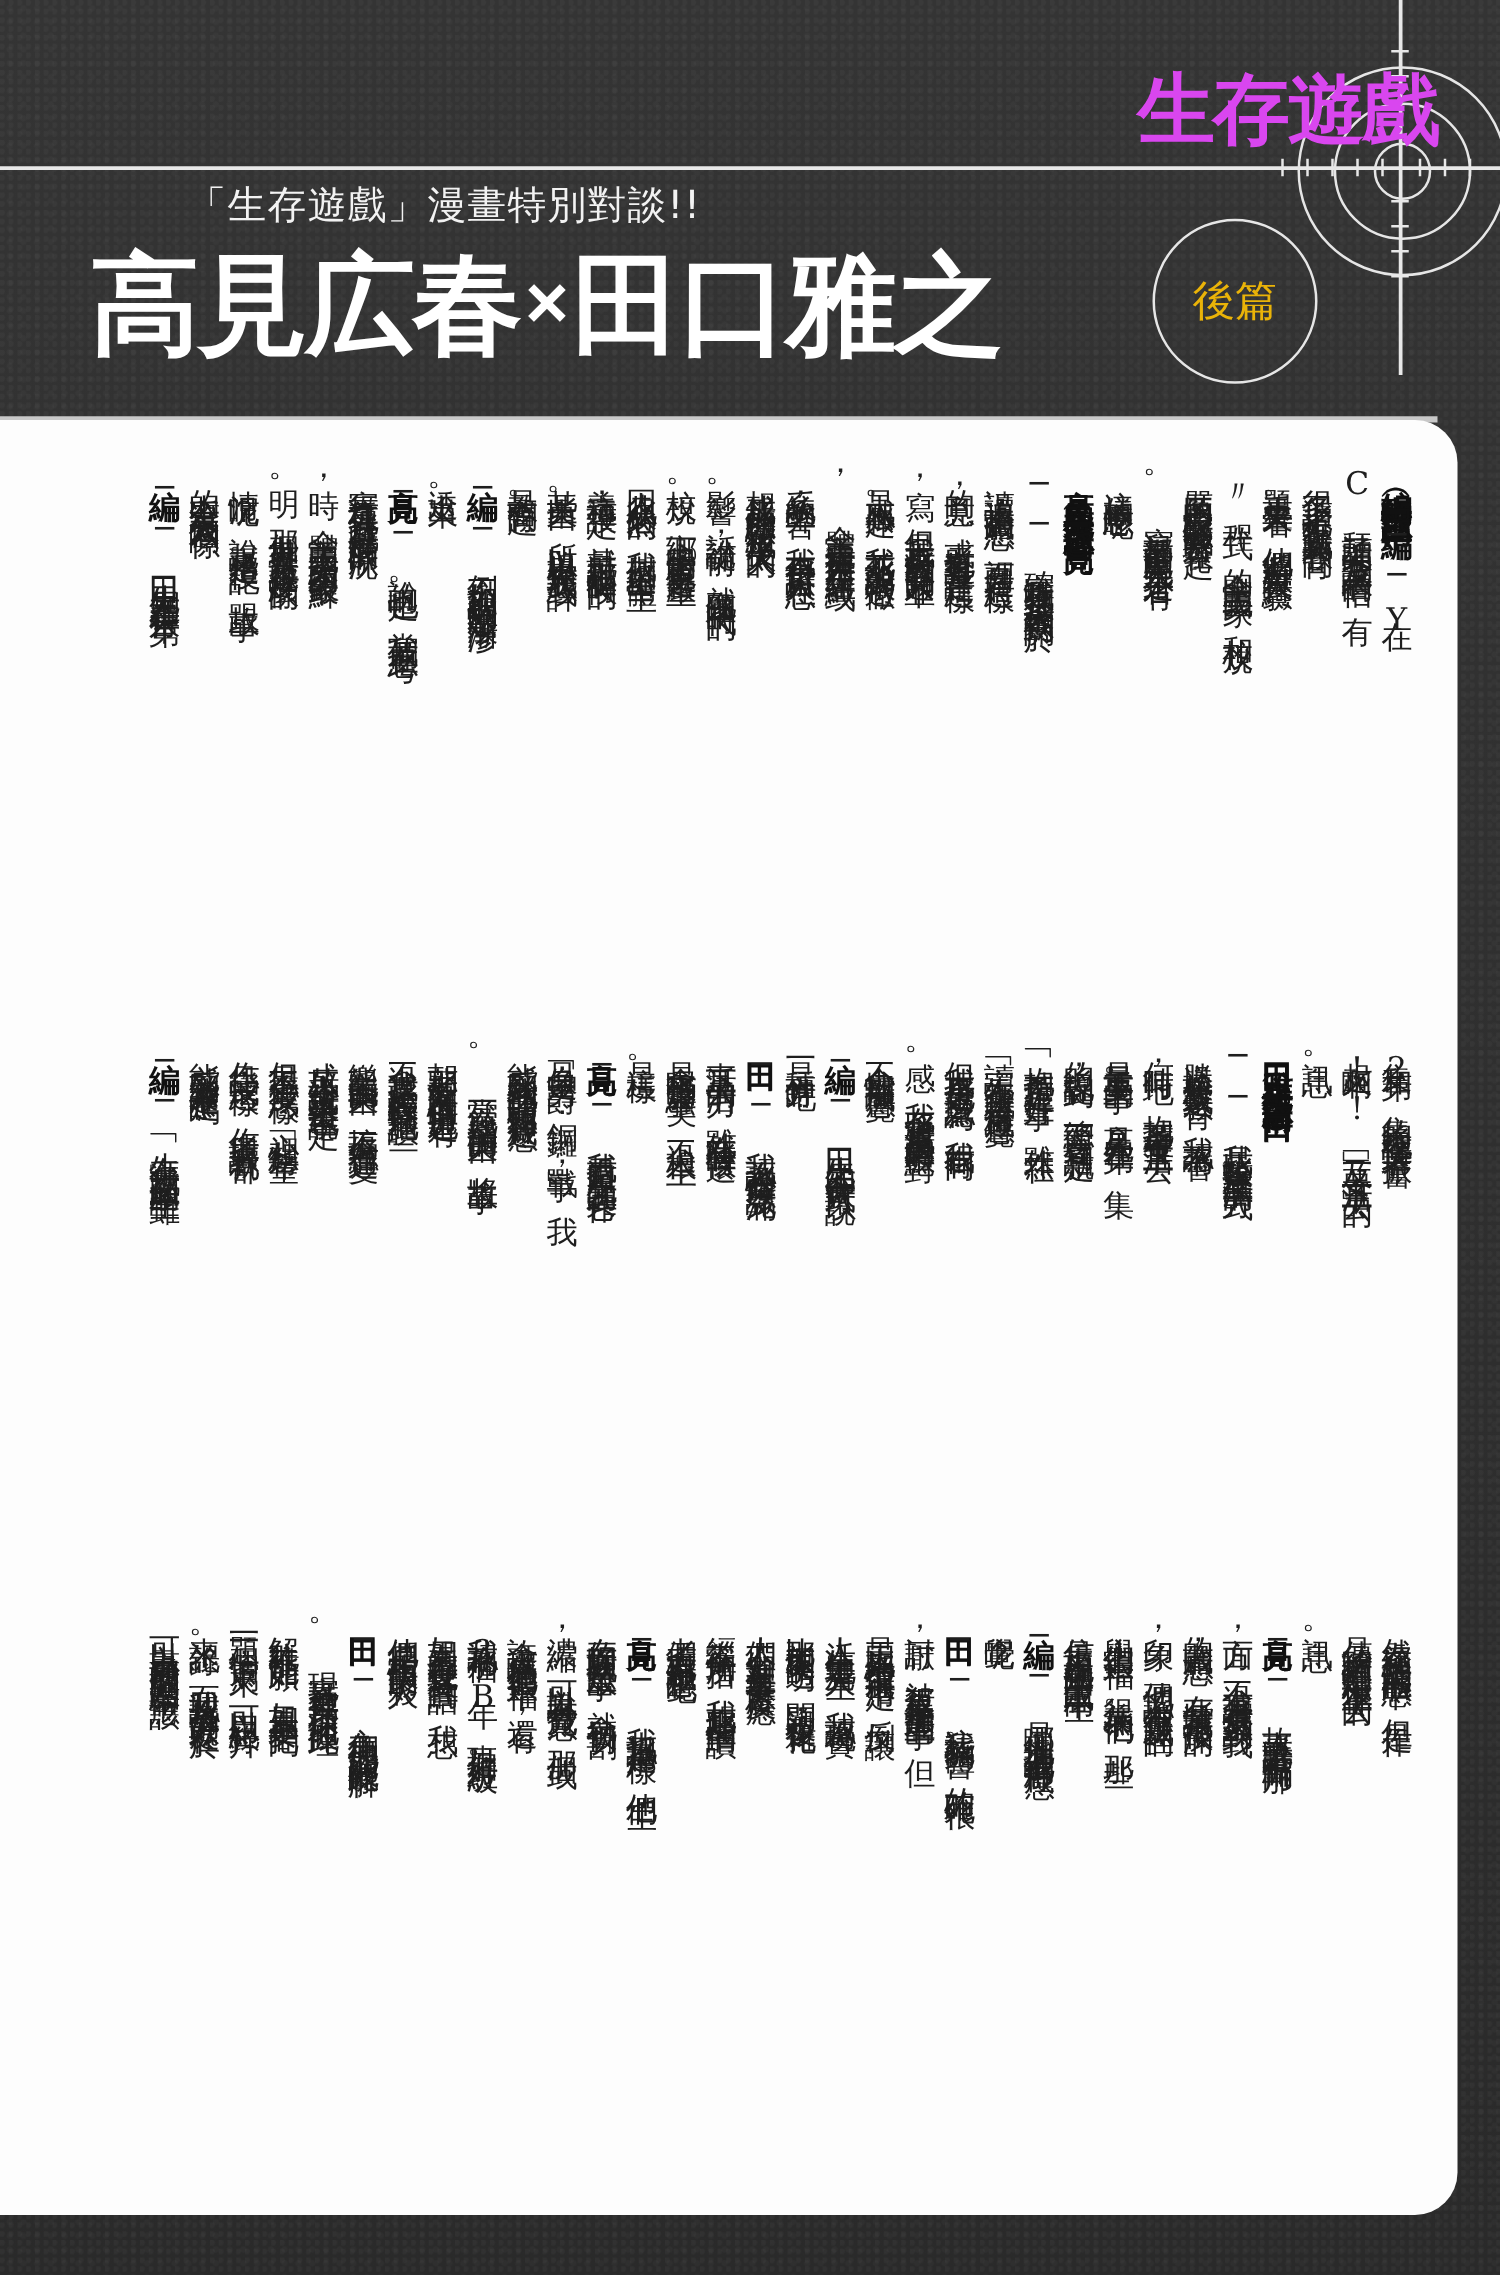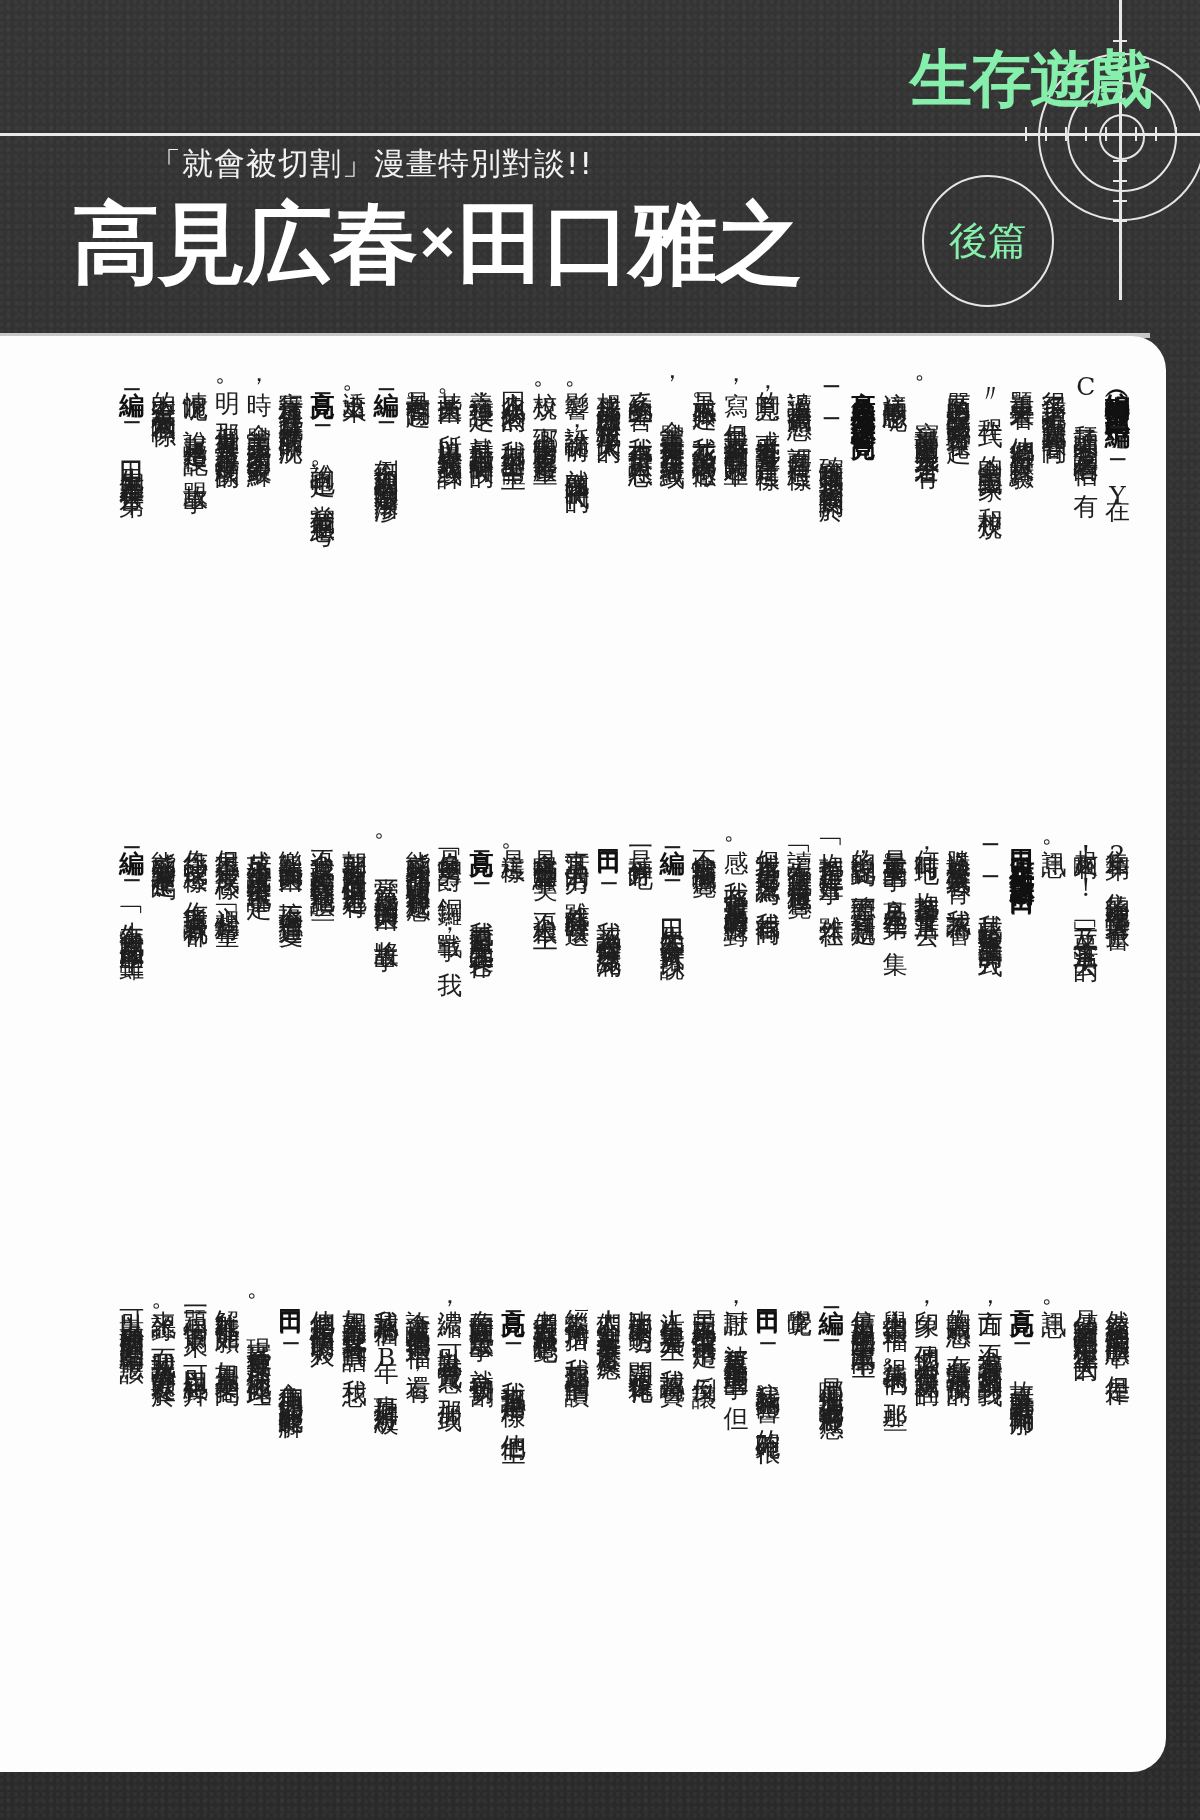--- a/index.html
+++ b/index.html
@@ -10,30 +10,30 @@
       radial-gradient(circle at 20% 30%, rgba(255,255,255,0.03) 0 2px, transparent 3px),
       radial-gradient(circle at 70% 60%, rgba(255,255,255,0.025) 0 2px, transparent 3px),
       linear-gradient(180deg,#343434 0%,#2a2a2a 100%);
     background-size:7px 7px, 11px 11px, 100% 100%;}
   .header{position:absolute;left:0;top:0;width:1200px;height:335px;}
   .h-line{position:absolute;left:0;top:133px;width:1200px;height:3px;background:#e8e8e8;}
   .v-line{position:absolute;left:1119px;top:0;width:3px;height:300px;background:#e8e8e8;}
   .ring{position:absolute;border:2px solid #e6e6e6;border-radius:50%;}
   .tick-h{position:absolute;top:127px;width:2px;height:14px;background:#e8e8e8;}
   .tick-v{position:absolute;left:1113px;width:14px;height:2px;background:#e8e8e8;}
-  .brand{position:absolute;left:910px;top:48px;font-family:Liberation Sans, sans-serif;
-    font-weight:bold;font-size:62px;color:#86efac;letter-spacing:-2px;line-height:1;}
+  .brand{position:absolute;left:910px;top:62px;font-family:Liberation Mono, monospace;
+    font-weight:bold;font-size:62px;color:#d946ef;letter-spacing:-2px;line-height:1;}
   .subtitle{position:absolute;left:150px;top:143px;font-family:"DejaVu Sans","Liberation Sans",sans-serif;
     font-size:31px;color:#f2f2f2;letter-spacing:1px;}
   .title{position:absolute;left:72px;top:200px;font-family:Liberation Sans, sans-serif;
     font-weight:bold;font-size:88px;color:#fff;letter-spacing:-2px;line-height:1;}
   .title .x{font-size:60px;vertical-align:12px;margin:0 4px;}
   .part-circle{position:absolute;left:922px;top:175px;width:128px;height:128px;border:2px solid #e6e6e6;border-radius:50%;
     display:flex;align-items:center;justify-content:center;}
-  .part-label{font-family:"DejaVu Sans","Liberation Sans",sans-serif;font-size:39px;color:#86efac;}
+  .part-label{font-family:"DejaVu Sans","Liberation Sans",sans-serif;font-size:34px;color:#eab308;}
   .panel{position:absolute;left:0;top:336px;width:1166px;height:1436px;background:#fdfdfd;
     border-top-right-radius:34px;border-bottom-right-radius:34px;
     box-shadow:0 -4px 0 #bdbdbd inset 0 0 0 transparent;}
   .panel-top-edge{position:absolute;left:0;top:333px;width:1150px;height:5px;background:#c8c8c8;}
   .band{position:absolute;writing-mode:vertical-rl;text-orientation:upright;
     font-size:25px;line-height:31.8px;letter-spacing:3.4px;color:#1e1e1e;white-space:pre;}
   .band .col{display:block;}
   .band b{font-weight:bold;color:#111;}
   .band1{right:67px;top:372px;height:430px;}
   .band2{right:67px;top:830px;height:440px;}
@@ -59,21 +59,21 @@
   <div class="tick-h" style="left:1155px"></div>
   <div class="tick-h" style="left:1175px"></div>
   <div class="tick-v" style="top:40px"></div>
   <div class="tick-v" style="top:60px"></div>
   <div class="tick-v" style="top:160px"></div>
   <div class="tick-v" style="top:180px"></div>
   <div class="tick-v" style="top:200px"></div>
   <div class="tick-v" style="top:220px"></div>
 
   <div class="brand">生存遊戲</div>
-  <div class="subtitle">「就會被切割」漫畫特別對談!!</div>
+  <div class="subtitle">「生存遊戲」漫畫特別對談!!</div>
   <div class="title">
     <span>高見広春</span><span class="x">×</span><span>田口雅之</span>
   </div>
   <div class="part-circle">
     <span class="part-label">後篇</span>
   </div>
 </div>
 
 <div class="panel-top-edge"></div>
 <div class="panel"></div>

